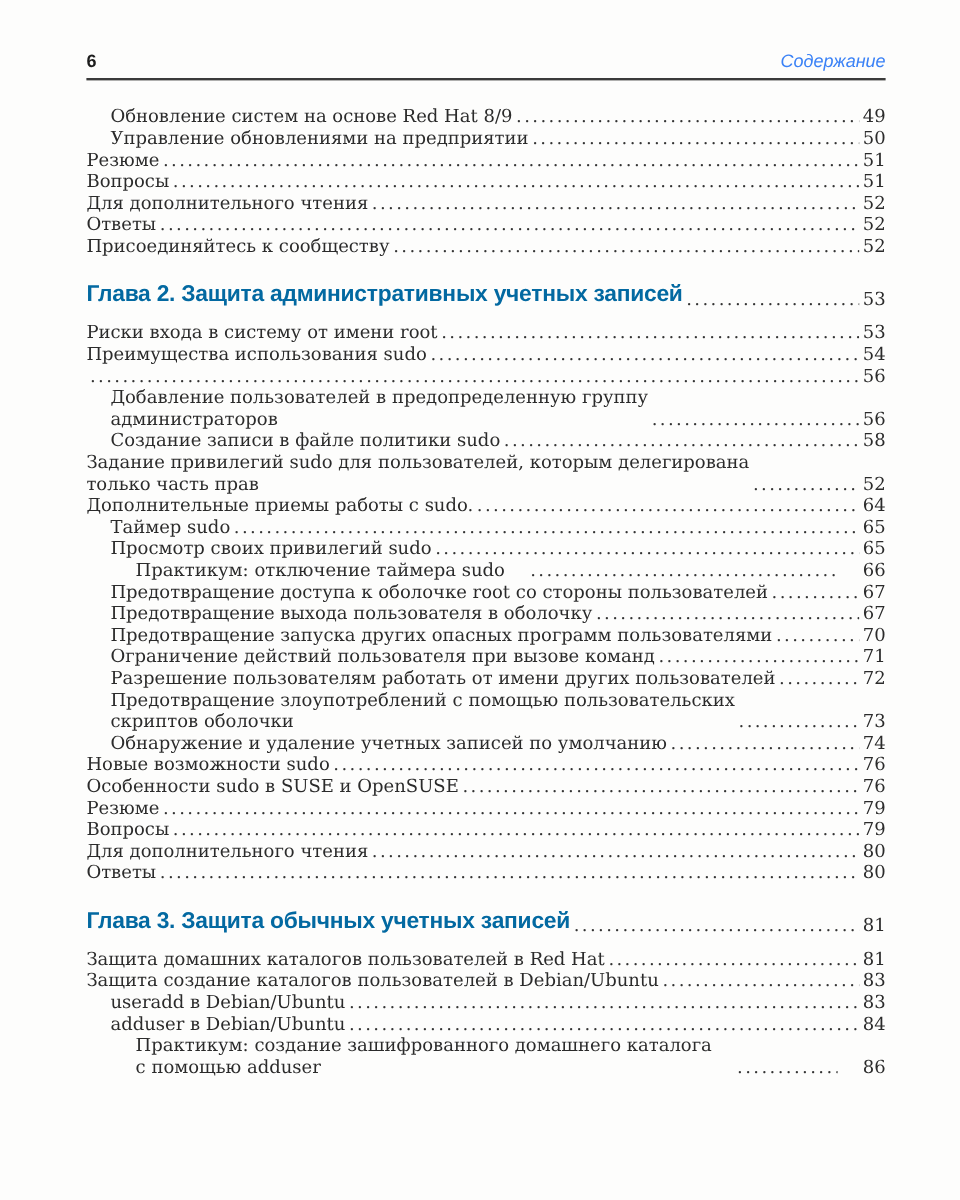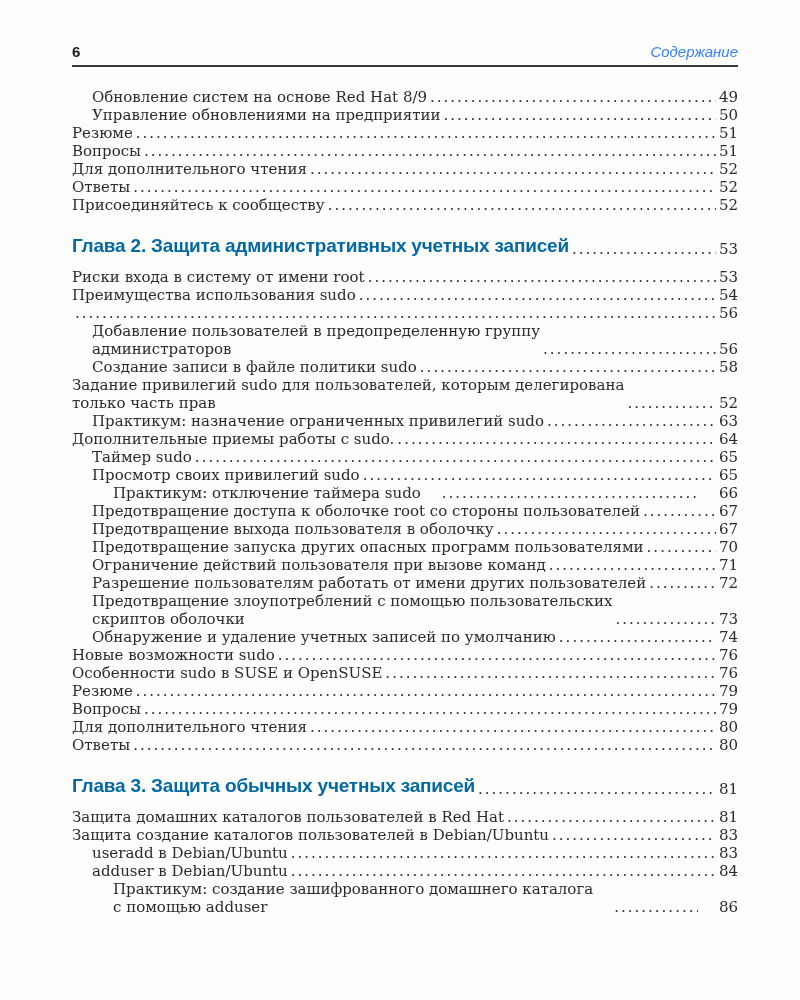--- a/index.html
+++ b/index.html
@@ -150,25 +150,20 @@
     <span class="toc-text">Создание записи в файле политики sudo</span>
     <span class="toc-dots"></span>
     <span class="toc-page">58</span>
   </div>
         <div class="toc-row entry lv0">
     <span class="toc-text">Задание привилегий sudo для пользователей, которым делегирована
 только часть прав</span>
     <span class="toc-dots"></span>
     <span class="toc-page">52</span>
   </div>
-        <div class="toc-row entry lv1">
-    <span class="toc-text">Практикум: назначение ограниченных привилегий sudo</span>
-    <span class="toc-dots"></span>
-    <span class="toc-page">63</span>
-  </div>
         <div class="toc-row entry lv0">
     <span class="toc-text">Дополнительные приемы работы с sudo.</span>
     <span class="toc-dots"></span>
     <span class="toc-page">64</span>
   </div>
         <div class="toc-row entry lv1">
     <span class="toc-text">Таймер sudo</span>
     <span class="toc-dots"></span>
     <span class="toc-page">65</span>
   </div>

